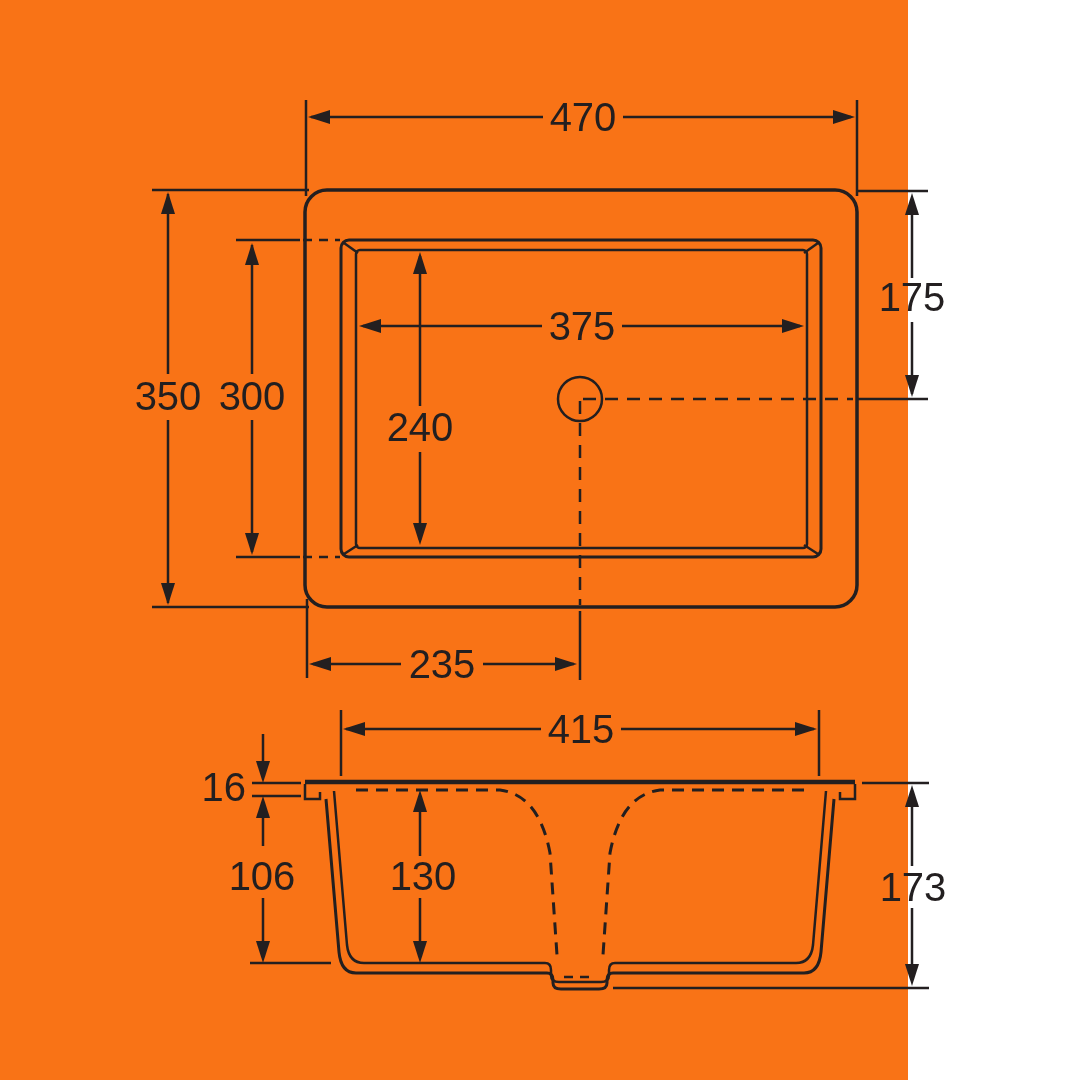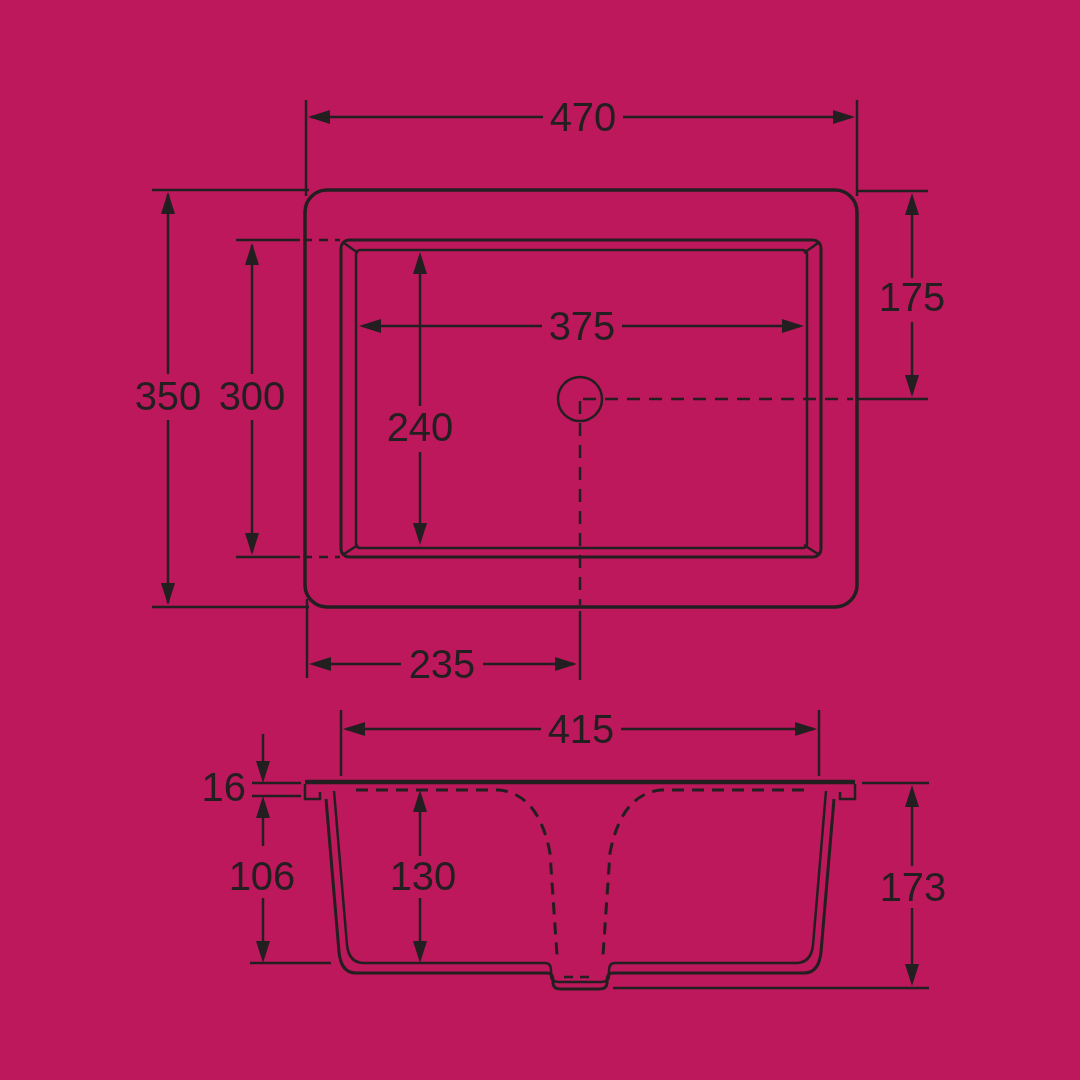--- a/index.html
+++ b/index.html
@@ -1,16 +1,16 @@
 <!DOCTYPE html>
 <html><head>
 <meta charset="utf-8">
 <style>
   html,body{margin:0;padding:0;background:#ffffff;}
-  .stage{width:1080px;height:1080px;background:#be185d;position:relative;font-family:"Liberation Sans",sans-serif;}
+  .stage{width:908px;height:1080px;background:#f97316;position:relative;font-family:"Liberation Sans",sans-serif;}
   svg{display:block;}
   .ln{stroke:#231f20;stroke-width:2.5;fill:none;stroke-linecap:butt;}
   .ln3{stroke:#231f20;stroke-width:3;fill:none;}
   .ln35{stroke:#231f20;stroke-width:3.5;fill:none;}
   .thick{stroke:#231f20;stroke-width:4.5;fill:none;}
   .dash{stroke-dasharray:13 9;}
   .dash2{stroke-dasharray:9 7;}
   .fundash{stroke:#231f20;stroke-width:3;fill:none;stroke-dasharray:12 8;}
   .ah{fill:#231f20;stroke:none;}
   text{font-family:"Liberation Sans",sans-serif;font-size:40px;fill:#231f20;text-anchor:middle;}

